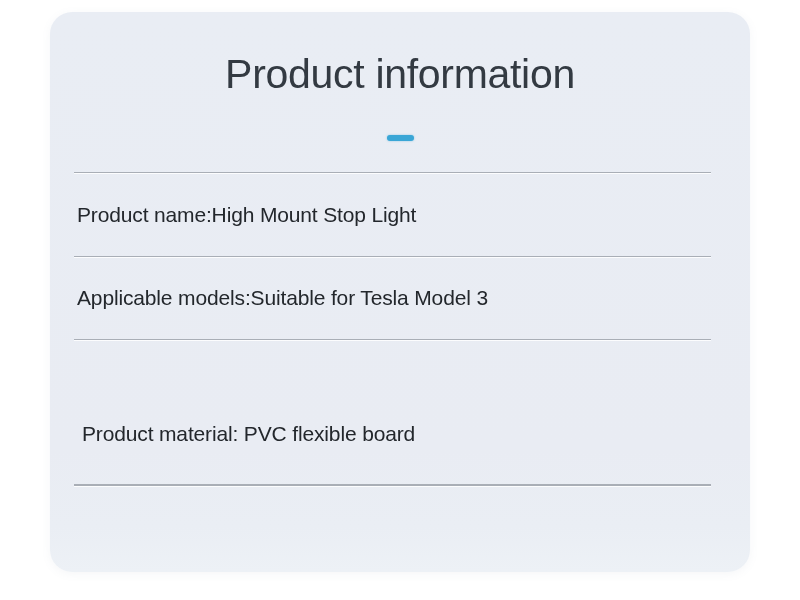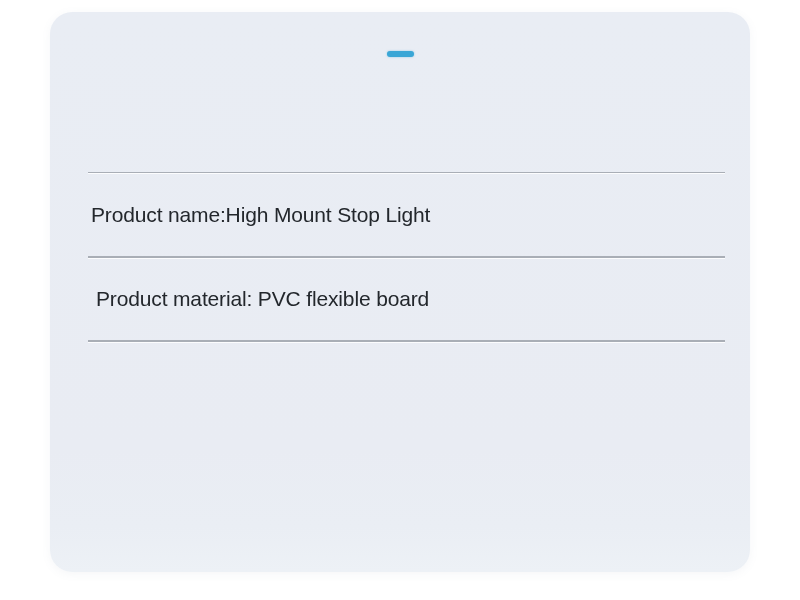--- a/index.html
+++ b/index.html
@@ -65,21 +65,21 @@
     width: 27px;
     height: 6px;
     border-radius: 3px;
     background: #3aa6d6;
     box-shadow: 0 0 2px rgba(58, 166, 214, 0.55);
   }
 
   
   .spec-list {
     position: absolute;
-    left: 38px;
+    left: 24px;
     top: 160px;
     width: 637px;
     list-style: none;
     margin: 0;
     padding: 0;
   }
   .spec-divider {
     height: 1px;
     background: #a9aeb6;
     box-shadow: 0 1px 0 rgba(255, 255, 255, 0.85);
@@ -94,46 +94,50 @@
     font-weight: 400;
     color: #23272c;
     letter-spacing: -0.15px;
     white-space: nowrap;
     font-family: "Liberation Sans", sans-serif;
   }
 
   
   .spec-row.r0 { height: 83px; padding-left: 3px; }
   .spec-row.r1 { height: 82px; padding-left: 3px; }
-  .spec-row.r2 { height: 82px; padding-left: 8px; }
+  .spec-row.r2 { height: 100px; padding-left: 8px; margin-top: 44px; }
   .spec-row.r3 { height: 76px; padding-left: 4px; }
 </style>
 </head>
 <body>
 
 <div id="page">
 
   <div class="info-card">
 
     <div class="card-header">
+      <h1 class="card-title">Product information</h1>
       <span class="title-accent-wrap">
         <span class="title-accent"></span>
       </span>
     </div>
 
     <div class="spec-list">
 
       <div class="spec-divider"></div>
 
       <div class="spec-row r0">
         <span class="spec-text">Product name:High Mount Stop Light</span>
       </div>
 
       <div class="spec-divider"></div>
 
+      <div class="spec-row r1">
+        <span class="spec-text">Applicable models:Suitable for Tesla Model 3</span>
+      </div>
 
       <div class="spec-divider"></div>
 
       <div class="spec-row r2">
         <span class="spec-text">Product material: PVC flexible board</span>
       </div>
 
       <div class="spec-divider"></div>
 
 

